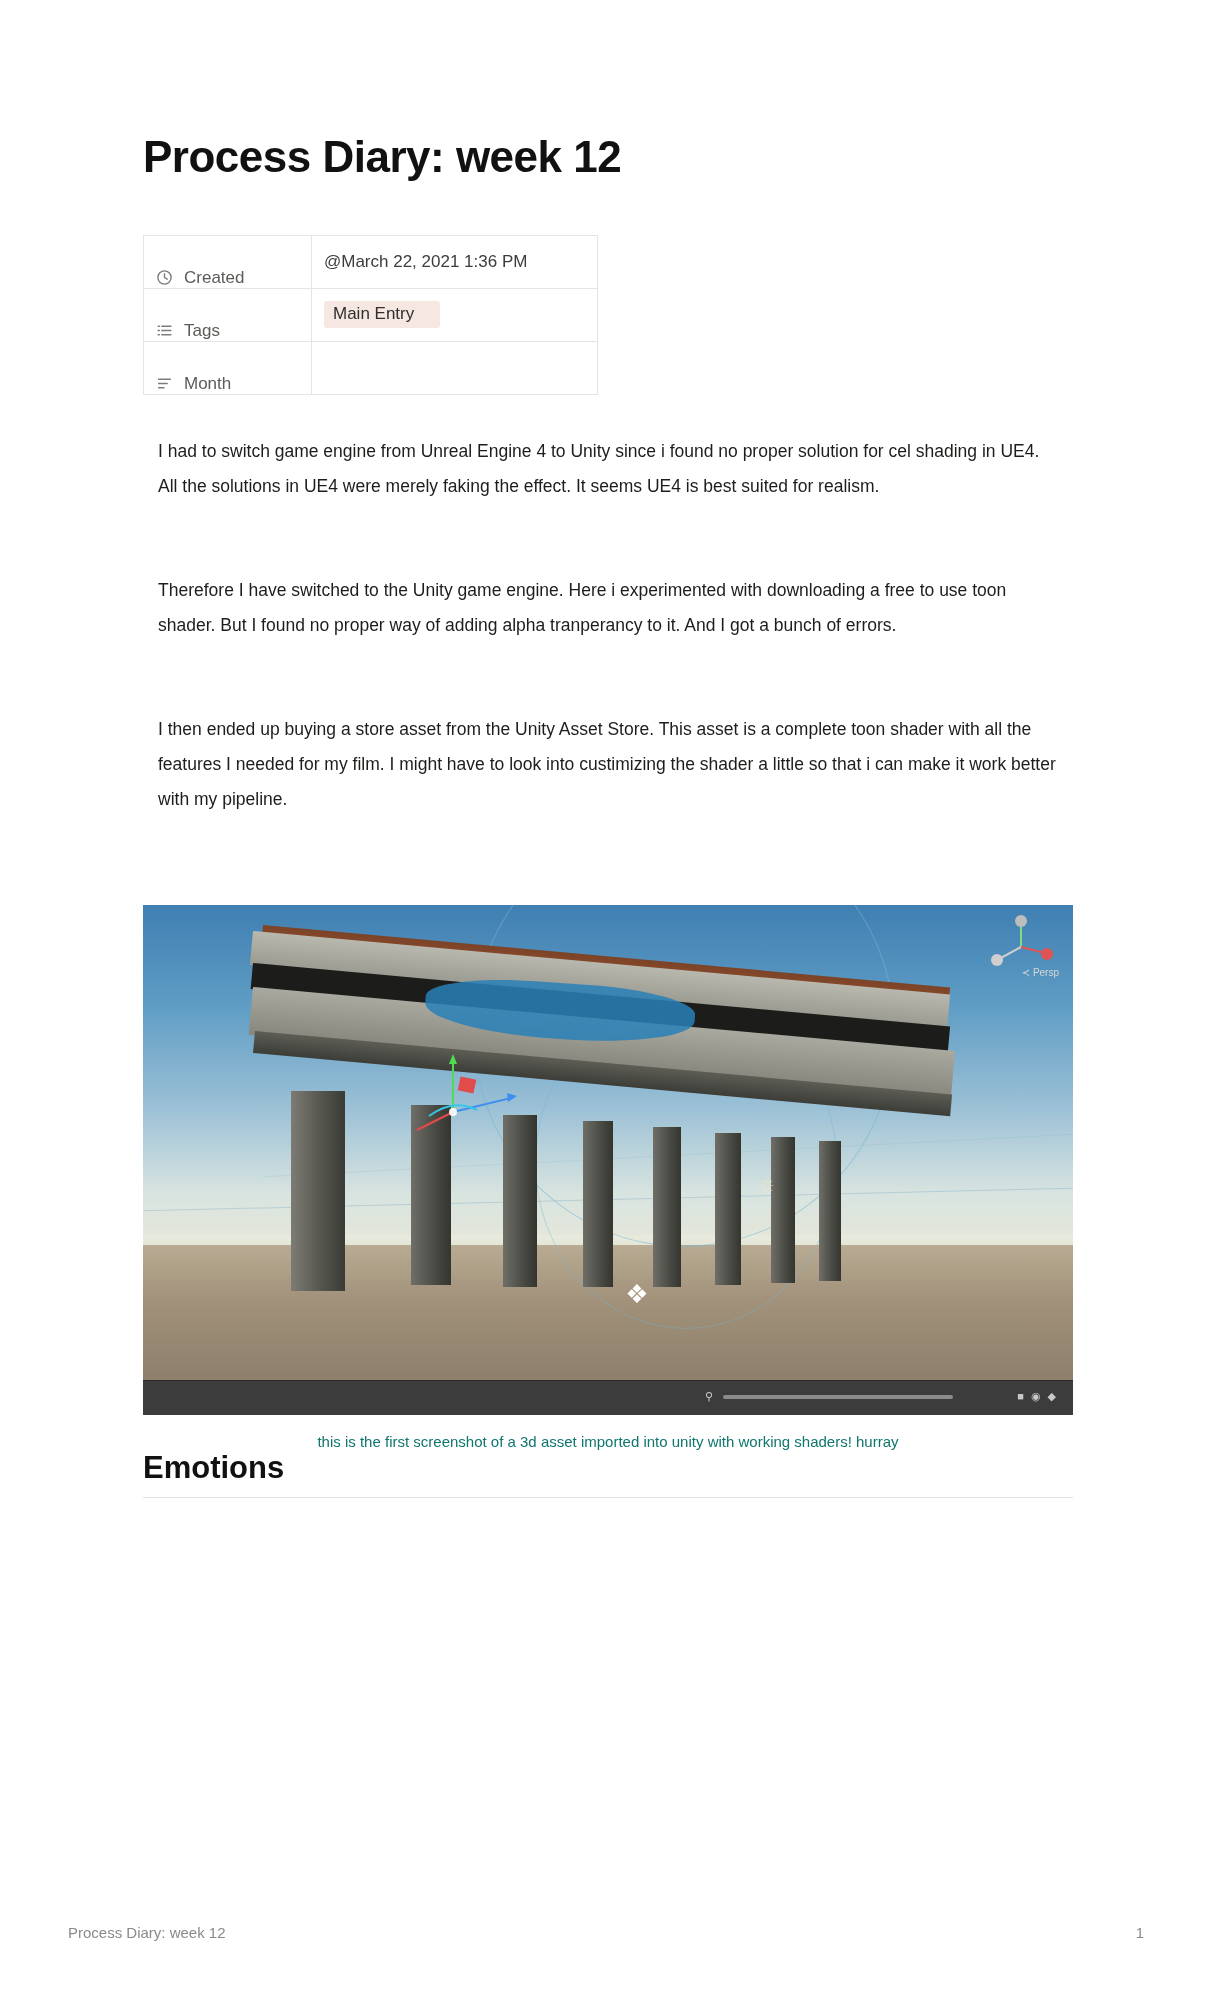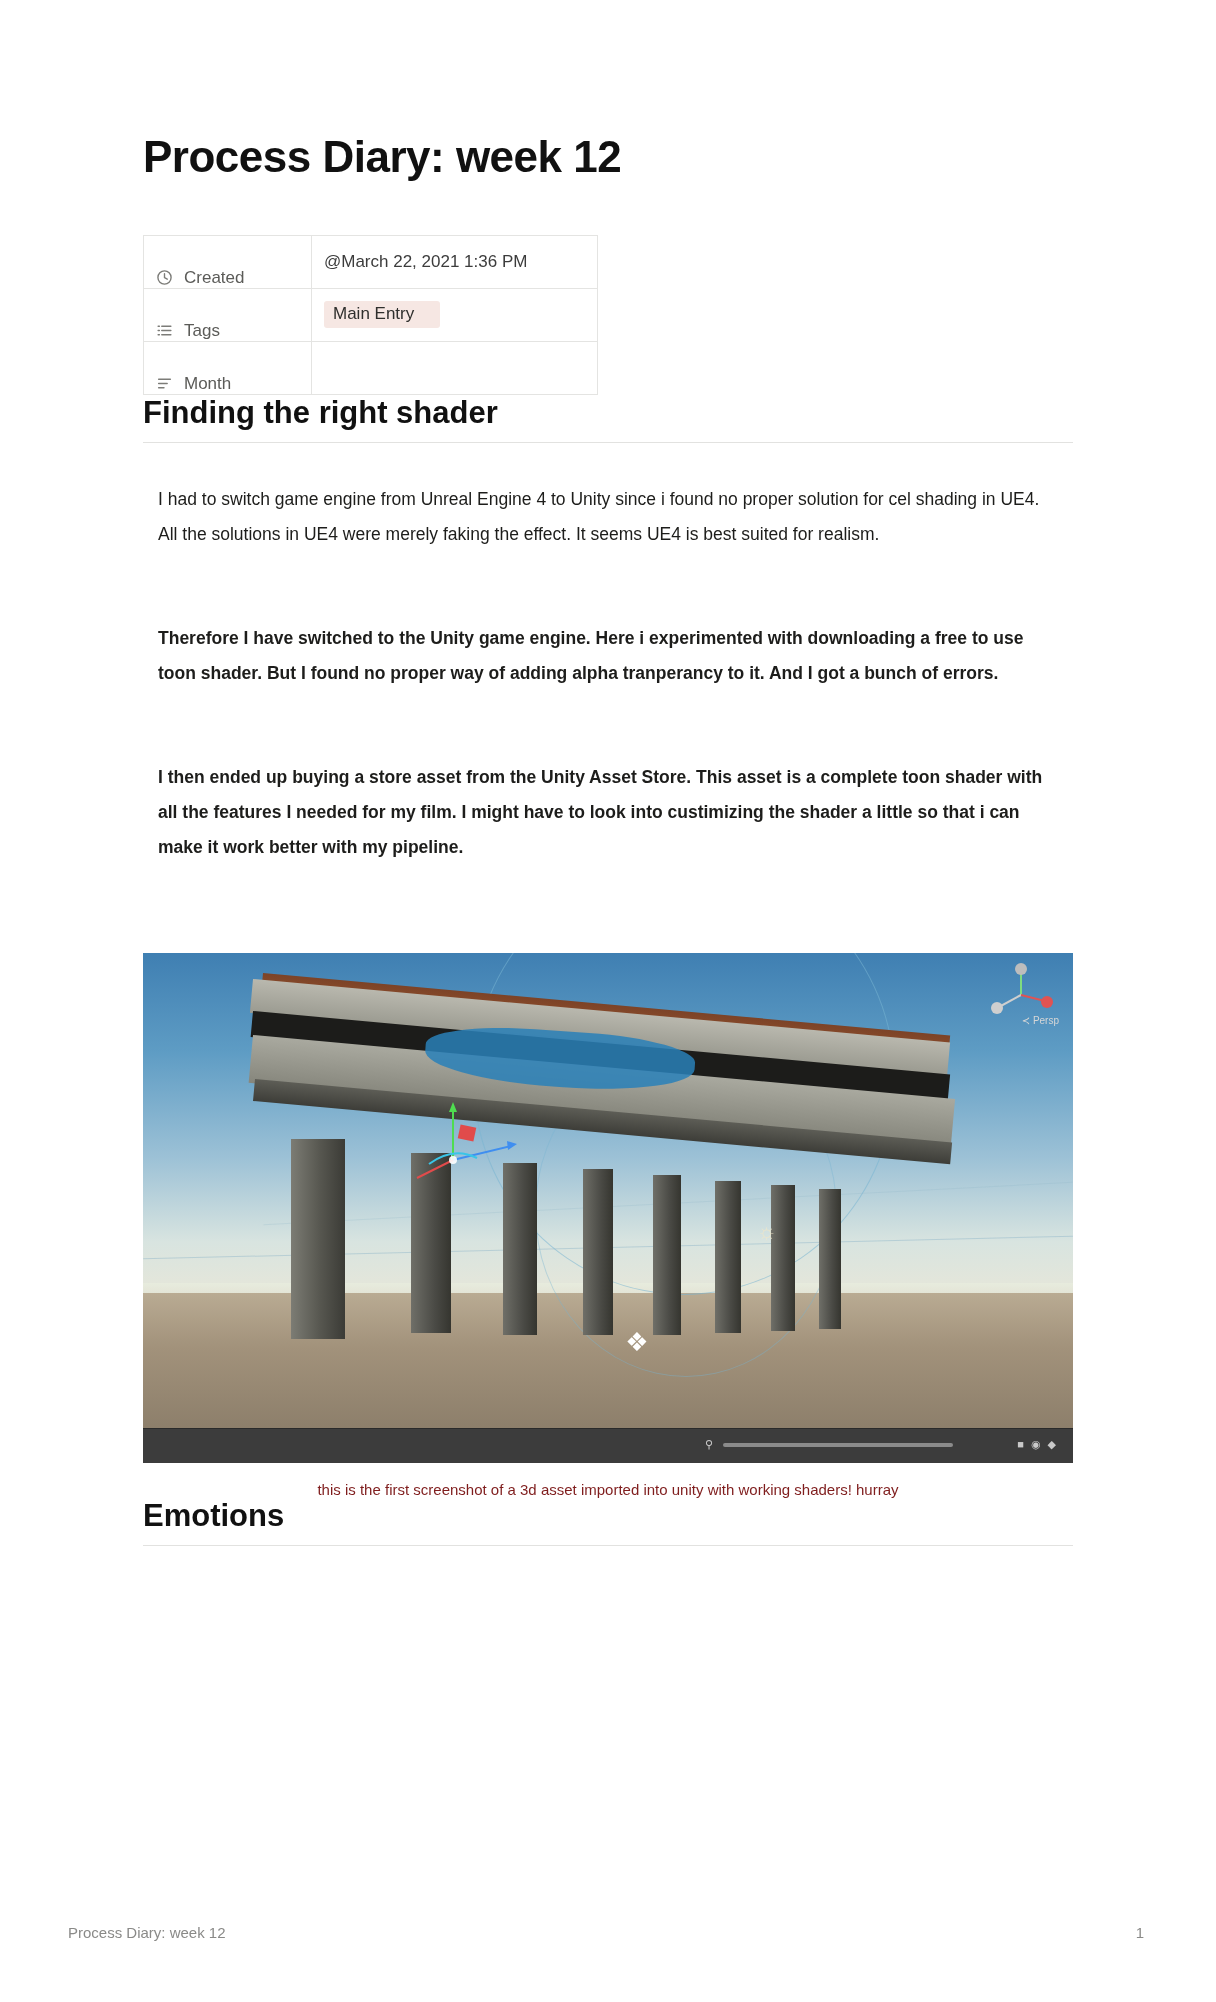--- a/index.html
+++ b/index.html
@@ -101,21 +101,21 @@
 
   
   p.para {
     font-size: 17.5px;
     line-height: 35px;
     color: #1d1d1b;
     margin: 15px;
     padding-top: 24px;
     max-width: 925px;
   }
-  p.para.gap { padding-top: 54px; font-weight: bold; }
+  p.para.gap { padding-top: 54px; }
 
   
   .figure {
     margin-top: 88px;
   }
   .shot {
     position: relative;
     width: 930px;
     height: 510px;
     overflow: hidden;
@@ -227,21 +227,21 @@
     color: #efe6c8; font-size: 22px; line-height: 28px; text-align: center; opacity:.8;
   }
   .light-gizmo {
     position: absolute; left: 477px; top: 372px; width: 34px; height: 34px;
     color: #ffffff; font-size: 26px; line-height: 34px; text-align: center;
   }
   .caption {
     display: block;
     text-align: center;
     font-size: 15px;
-    color: #7f1d1d;
+    color: #0f766e;
     padding-top: 18px;
     width: 930px;
   }
 
   
   .footer {
     position: absolute;
     left: 0;
     bottom: 0;
     width: 1216px;
@@ -305,21 +305,20 @@
                 </svg>
               </span>
               <span>Month</span>
             </span>
           </td>
           <td class="val"></td>
         </tr>
       </tbody>
     </table>
 
-    <h2 class="section h-finding">Finding the right shader</h2>
 
     <p class="para">I had to switch game engine from Unreal Engine 4 to Unity since i found no proper solution for cel shading in UE4. All the solutions in UE4 were merely faking the effect. It seems UE4 is best suited for realism.</p>
     <p class="para gap">Therefore I have switched to the Unity game engine. Here i experimented with downloading a free to use toon shader. But I found no proper way of adding alpha tranperancy to it. And I got a bunch of errors.</p>
     <p class="para gap">I then ended up buying a store asset from the Unity Asset Store. This asset is a complete toon shader with all the features I needed for my film. I might have to look into custimizing the shader a little so that i can make it work better with my pipeline.</p>
 
     <div class="figure">
       <div class="shot">
         <div class="sky"></div>
         <div class="horizon-haze"></div>
         <div class="ground"></div>

